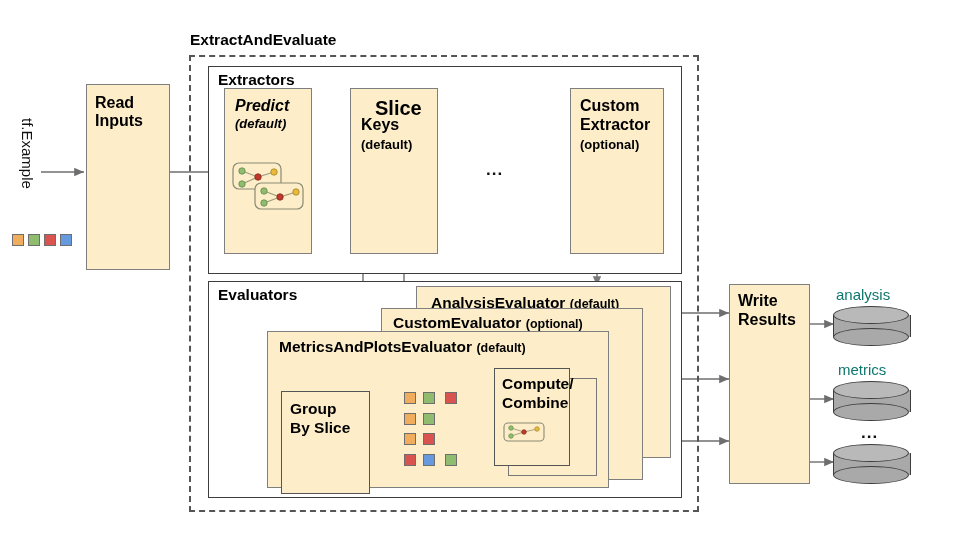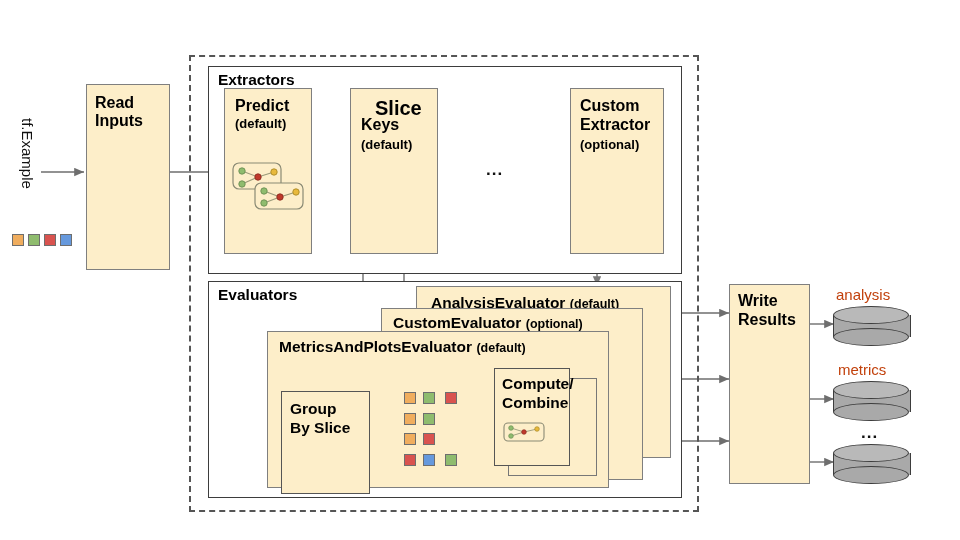--- a/index.html
+++ b/index.html
@@ -23,21 +23,21 @@
   .sw{position:absolute;width:12px;height:12px;border:1.3px solid #6e6e6e;box-sizing:border-box;}
 
   
   .cyl{position:absolute;}
   .cyl .body{position:absolute;left:0;top:9px;width:100%;height:calc(100% - 18px);
              background:#a9a9a9;border-left:1.4px solid #3d3d3d;border-right:1.4px solid #3d3d3d;}
   .cyl .bot{position:absolute;left:0;bottom:0;width:100%;height:18px;border-radius:50%;
             background:#a9a9a9;border:1.4px solid #3d3d3d;box-sizing:border-box;}
   .cyl .top{position:absolute;left:0;top:0;width:100%;height:18px;border-radius:50%;
             background:#b9b9b9;border:1.4px solid #3d3d3d;box-sizing:border-box;}
-  .cyl-label{position:absolute;font-size:15px;color:#c2410c;white-space:nowrap;}
+  .cyl-label{position:absolute;font-size:15px;color:#0f766e;white-space:nowrap;}
 
   .dots{position:absolute;font-weight:bold;font-size:17px;letter-spacing:1px;color:#111;}
 
   svg.layer{position:absolute;left:0;top:0;width:960px;height:540px;pointer-events:none;}
 
   .vlabel{position:absolute;font-size:15px;color:#111;white-space:nowrap;
           transform-origin:left top;}
 </style>
 </head>
 <body>
@@ -96,27 +96,30 @@
     <span class="sw" style="left:32px;top:0px;background:#d9534f;"></span>
     <span class="sw" style="left:48px;top:0px;background:#6699dd;"></span>
   </div>
 
   <div class="abs proc" style="left:86px;top:84px;width:84px;height:186px;">
     <div class="ttl abs" style="left:8px;top:9px;width:70px;font-size:16px;">
       <span>Read Inputs</span>
     </div>
   </div>
 
+  <div class="abs" style="left:190px;top:31px;font-weight:bold;font-size:15.5px;">
+    <span>ExtractAndEvaluate</span>
+  </div>
   <div class="abs dashed" style="left:189px;top:55px;width:510px;height:457px;"></div>
 
   <div class="abs plain" style="left:208px;top:66px;width:474px;height:208px;">
     <div class="ctr-title">Extractors</div>
   </div>
 
-  <div class="abs proc" style="left:224px;top:88px;width:88px;height:166px;">
+  <div class="abs proc" style="left:224px;top:88px;width:88px;height:166px;font-style:italic;">
     <div class="abs ttl" style="left:10px;top:8px;font-size:16px;">Predict</div>
     <div class="abs sub" style="left:10px;top:27px;font-size:13px;">(default)</div>
 
     <svg class="abs" style="left:6px;top:70px;" width="80" height="56" viewBox="0 0 80 56">
       <g stroke="#8a8a74" fill="#fdeec9" stroke-width="1.2">
         <rect x="2" y="4" rx="6" ry="6" width="48" height="26"></rect>
       </g>
       <g stroke="#9a9a7a" stroke-width="1.1" fill="none">
         <line x1="11" y1="12" x2="27" y2="18"></line>
           <line x1="11" y1="25" x2="27" y2="18"></line>

